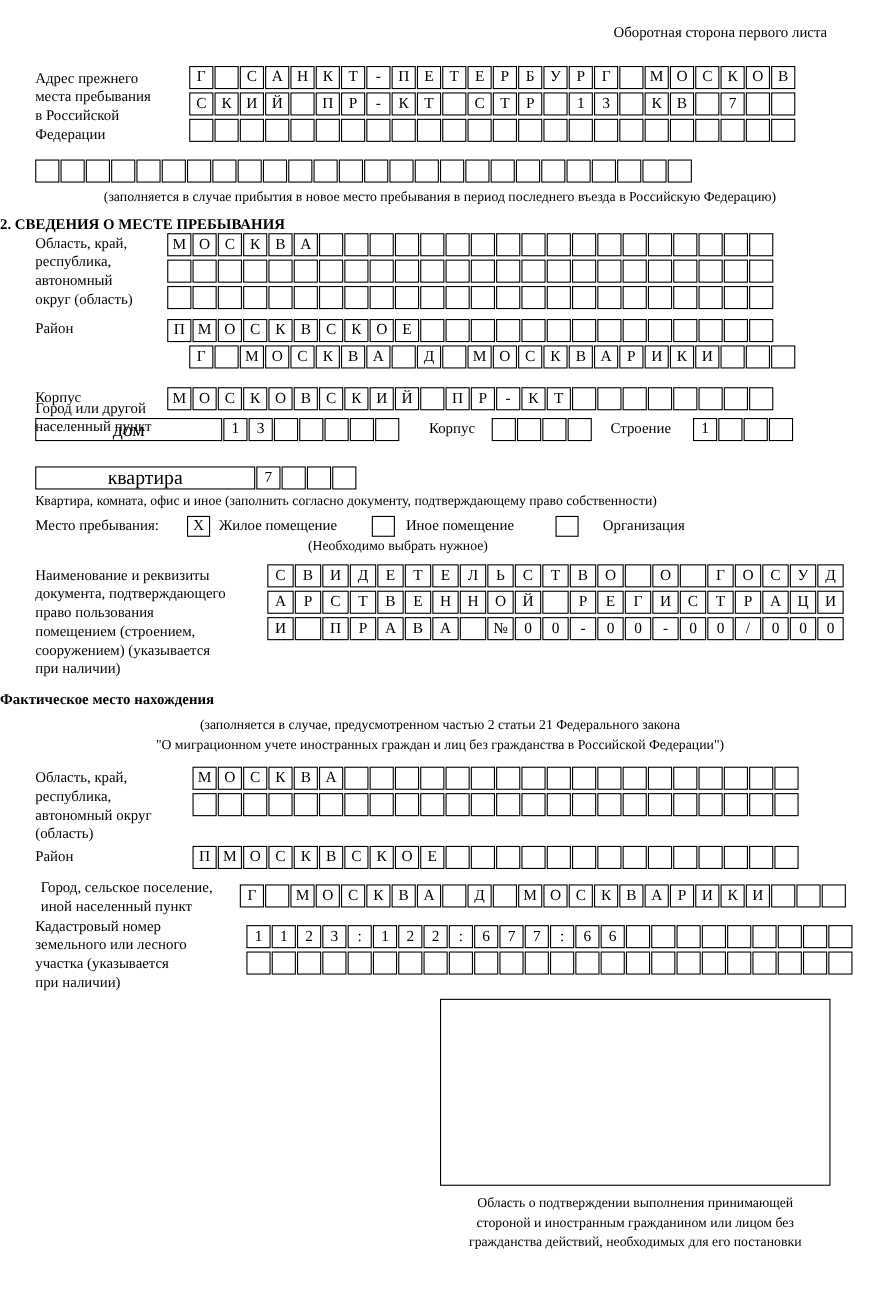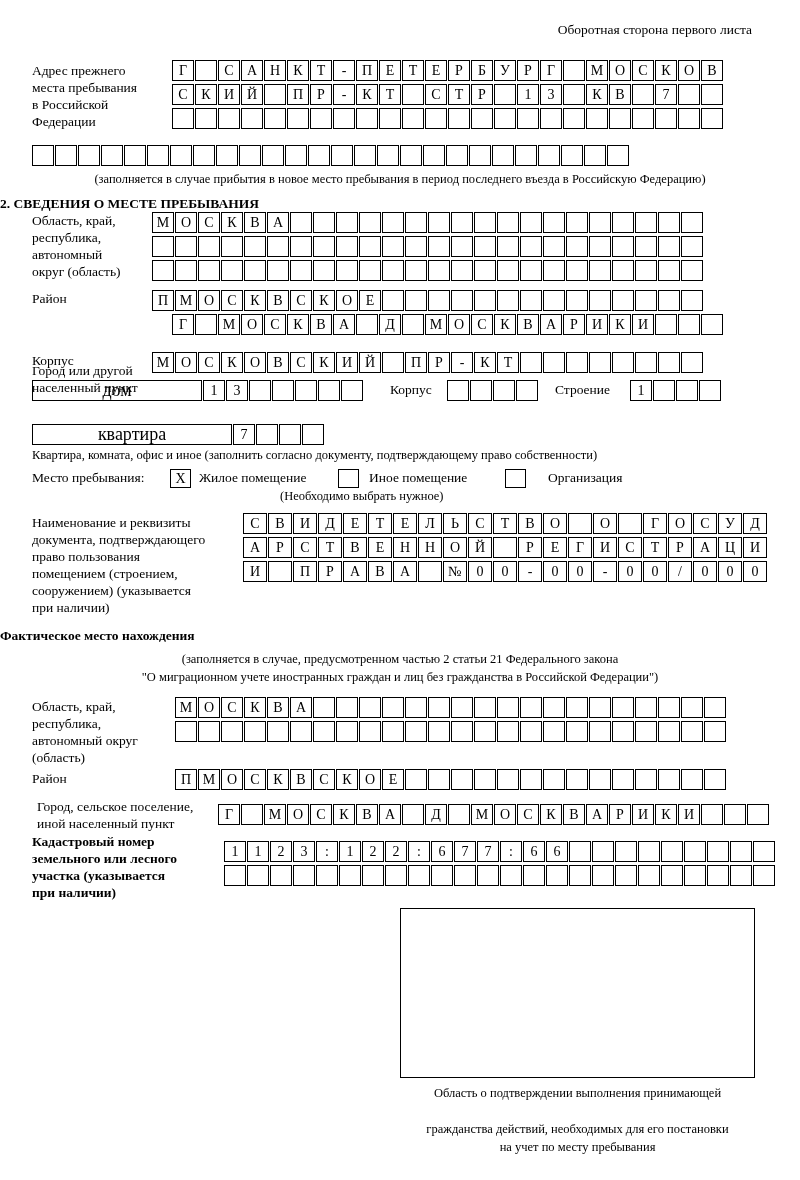--- a/index.html
+++ b/index.html
@@ -542,21 +542,21 @@
       <div class="bx">А</div>
       <div class="bx">Р</div>
       <div class="bx">И</div>
       <div class="bx">К</div>
       <div class="bx">И</div>
       <div class="bx"></div>
       <div class="bx"></div>
       <div class="bx"></div>
     </div>
 
-  <div class="lbl" style="left:32px;top:833px;width:190px;font-weight:bold;">Кадастровый номер
+  <div class="lbl" style="left:32px;top:833px;width:190px;">Кадастровый номер
 земельного или лесного
 участка (указывается
 при наличии)</div>
   <div class="boxrow" id="s3-cad-0" style="left:224px;top:841px;">
       <div class="bx">1</div>
       <div class="bx">1</div>
       <div class="bx">2</div>
       <div class="bx">3</div>
       <div class="bx">:</div>
       <div class="bx">1</div>
@@ -601,16 +601,16 @@
       <div class="bx"></div>
       <div class="bx"></div>
       <div class="bx"></div>
       <div class="bx"></div>
       <div class="bx"></div>
       <div class="bx"></div>
     </div>
 
   <div class="bigbox" style="left:400px;top:908px;width:355px;height:170px;"></div>
   <div class="note" style="left:385px;top:1086px;width:385px;">Область о подтверждении выполнения принимающей</div>
+  <div class="note" style="left:385px;top:1104px;width:385px;">стороной и иностранным гражданином или лицом без</div>
   <div class="note" style="left:385px;top:1122px;width:385px;">гражданства действий, необходимых для его постановки</div>
-  <div class="note" style="left:385px;top:1140px;width:385px;">на учет по месту пребывания</div>
 
 </div>
 
 </body></html>

